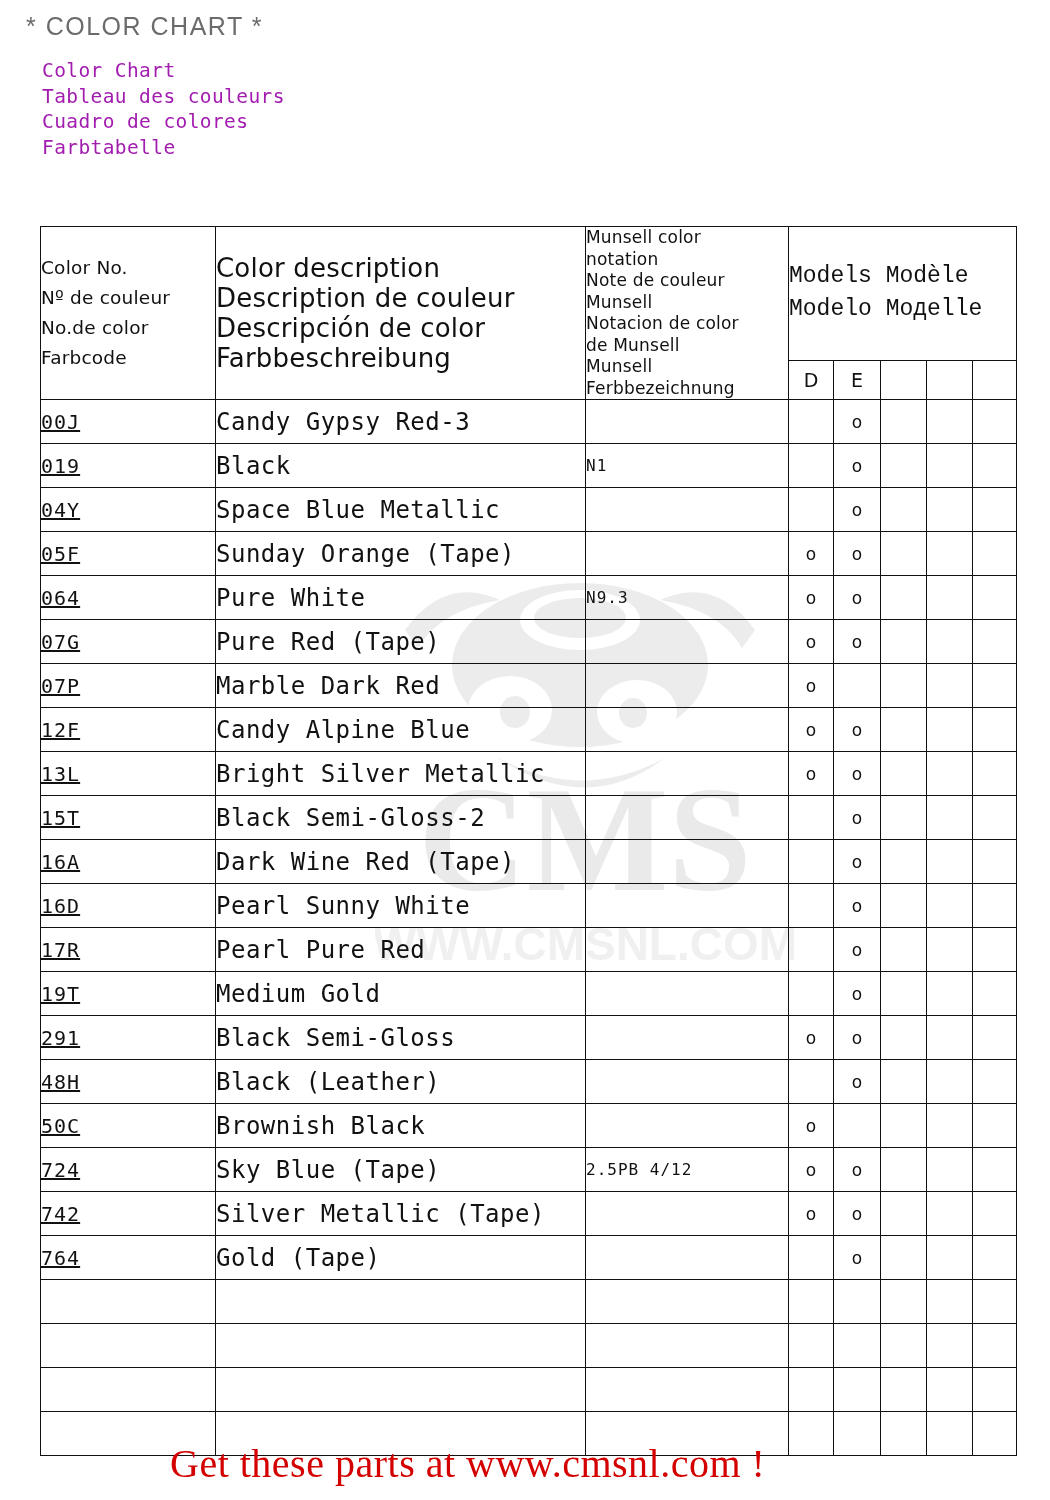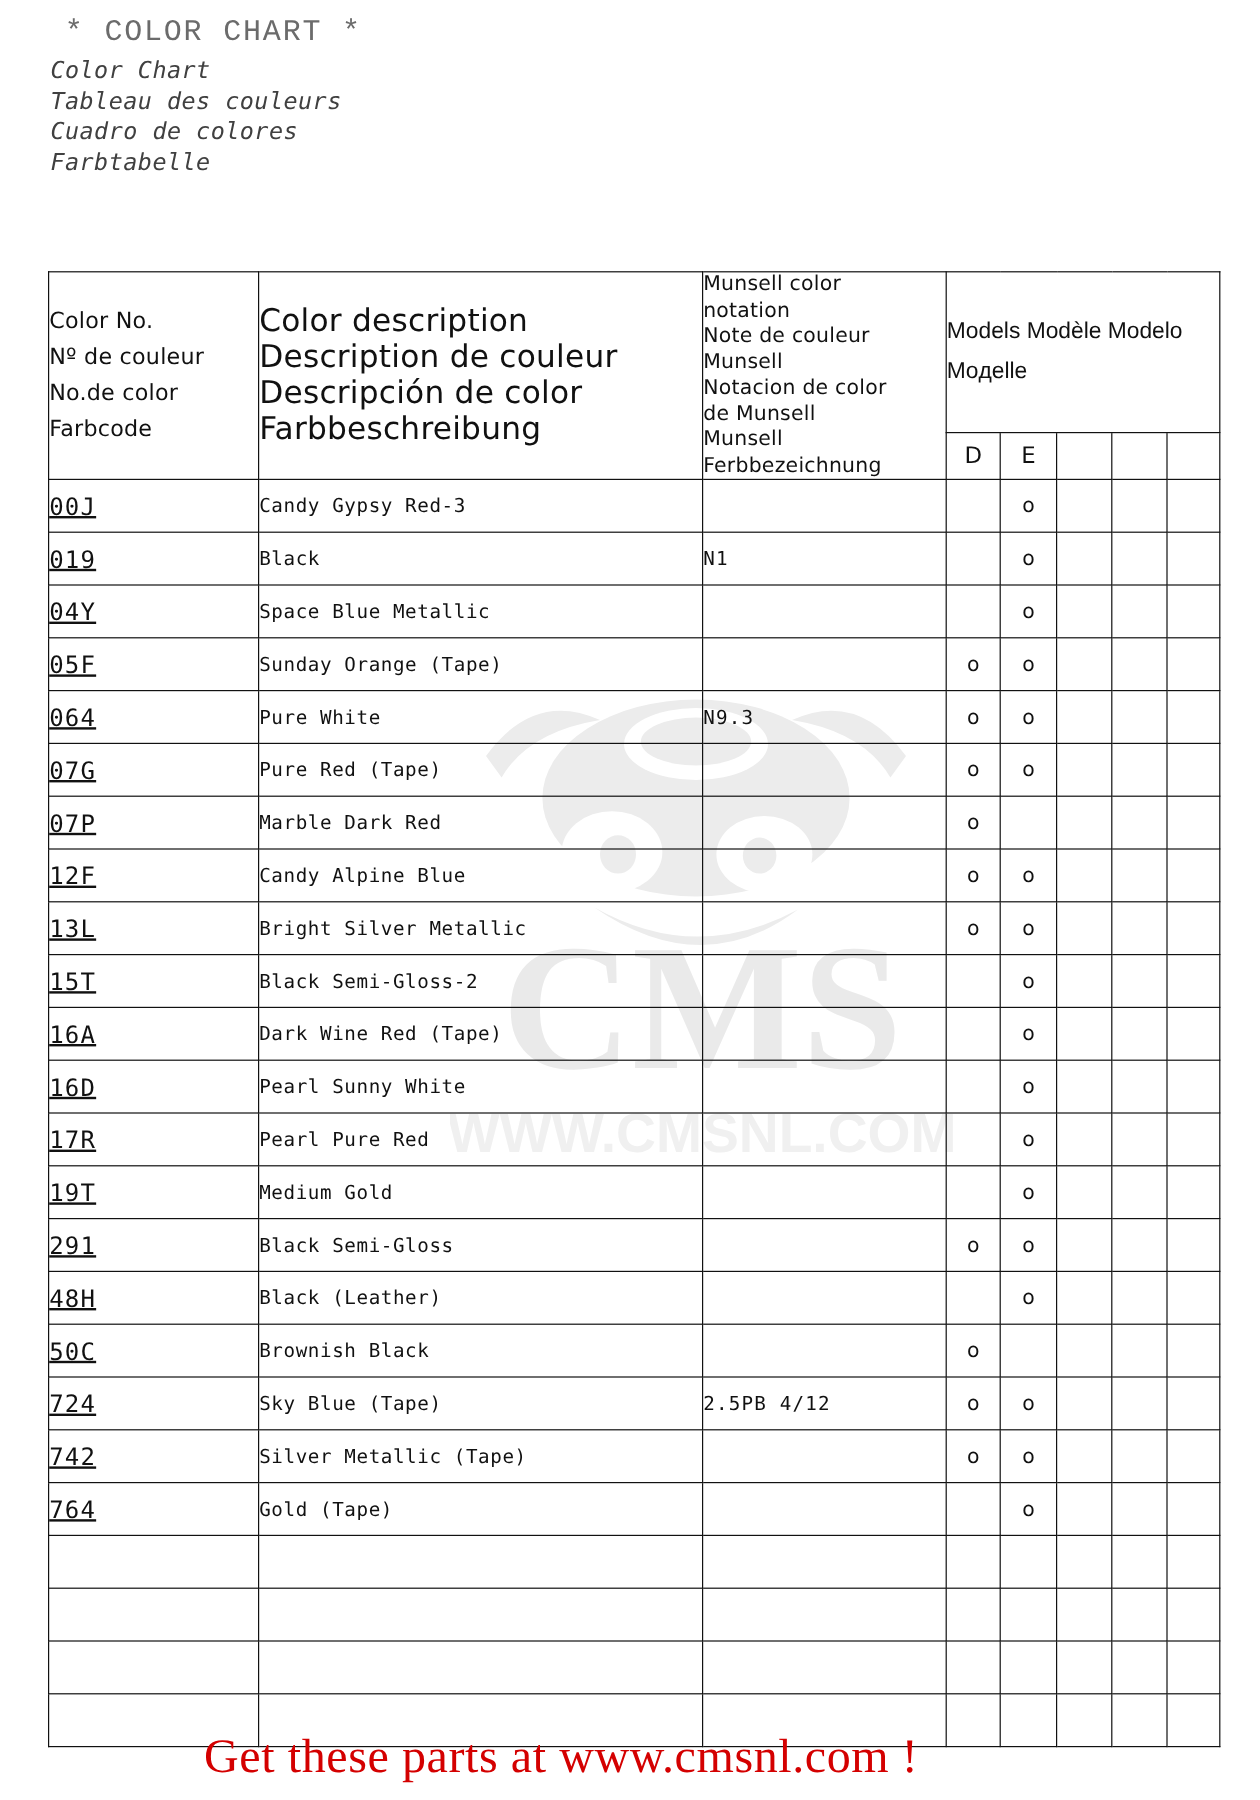--- a/index.html
+++ b/index.html
@@ -14,37 +14,35 @@
     overflow: hidden;
     font-family: "DejaVu Sans Mono", monospace;
     color: #111;
   }
 
   
   #page-heading {
     position: absolute;
     left: 26px;
     top: 12px;
-    font-family: Liberation Mono, monospace;
+    font-family: Liberation Sans, sans-serif;
     font-size: 25px;
     letter-spacing: 1.5px;
     color: #6b6b6b;
     white-space: nowrap;
-    margin-left: 28px;
   }
   #subtitle-block {
     position: absolute;
     left: 42px;
-    top: 46px;
+    top: 58px;
     font-family: "DejaVu Sans Mono", monospace;
     font-size: 19.5px;
     line-height: 25.5px;
-    color: #404040;
+    color: #a21caf;
     letter-spacing: 0.4px;
-    font-style: italic;
   }
   #subtitle-block div { white-space: nowrap; }
 
   
   #watermark {
     position: absolute;
     left: 375px;
     top: 560px;
     width: 420px;
     height: 440px;
@@ -97,23 +95,23 @@
   .hdr-no { font-family: "DejaVu Sans", sans-serif; font-weight: bold; font-size: 18.5px; margin-top: 47px; }
   .hdr-desc { font-family: "DejaVu Sans", sans-serif; font-weight: bold; font-size: 26px; padding-left: 20px;}
   .hdr-munsell {
     font-family: "DejaVu Sans", sans-serif;
     font-weight: bold;
     font-size: 17px;
     line-height: 21.5px;
     padding: 6px 0 0 8px;
   }
   .hdr-models {
-    font-family: Liberation Sans, sans-serif;
+    font-family: Liberation Mono, monospace;
     font-weight: bold;
-    font-size: 19px;
+    font-size: 23px;
     line-height: 33px;
     padding: 8px 0 0 22px;
     vertical-align: top;
     height: 118px;
   }
   .hdr-mcode {
     text-align: center;
     font-family: "DejaVu Sans", sans-serif;
     font-size: 19px;
     height: 34px;
@@ -122,21 +120,21 @@
   
   tr.data-row td { height: 43px; }
   .cell-no {
     text-align: left;
     font-size: 20px;
     letter-spacing: 1px;
     padding-right: 14px;
     text-decoration: underline;
   }
   .cell-desc {
-    font-size: 16px;
+    font-size: 24px;
     padding-left: 24px;
     letter-spacing: 0.5px;
     white-space: nowrap;
   }
   .cell-munsell {
     text-align: left;
     font-size: 16px;
     letter-spacing: 1px;
   }
   .cell-mark {

